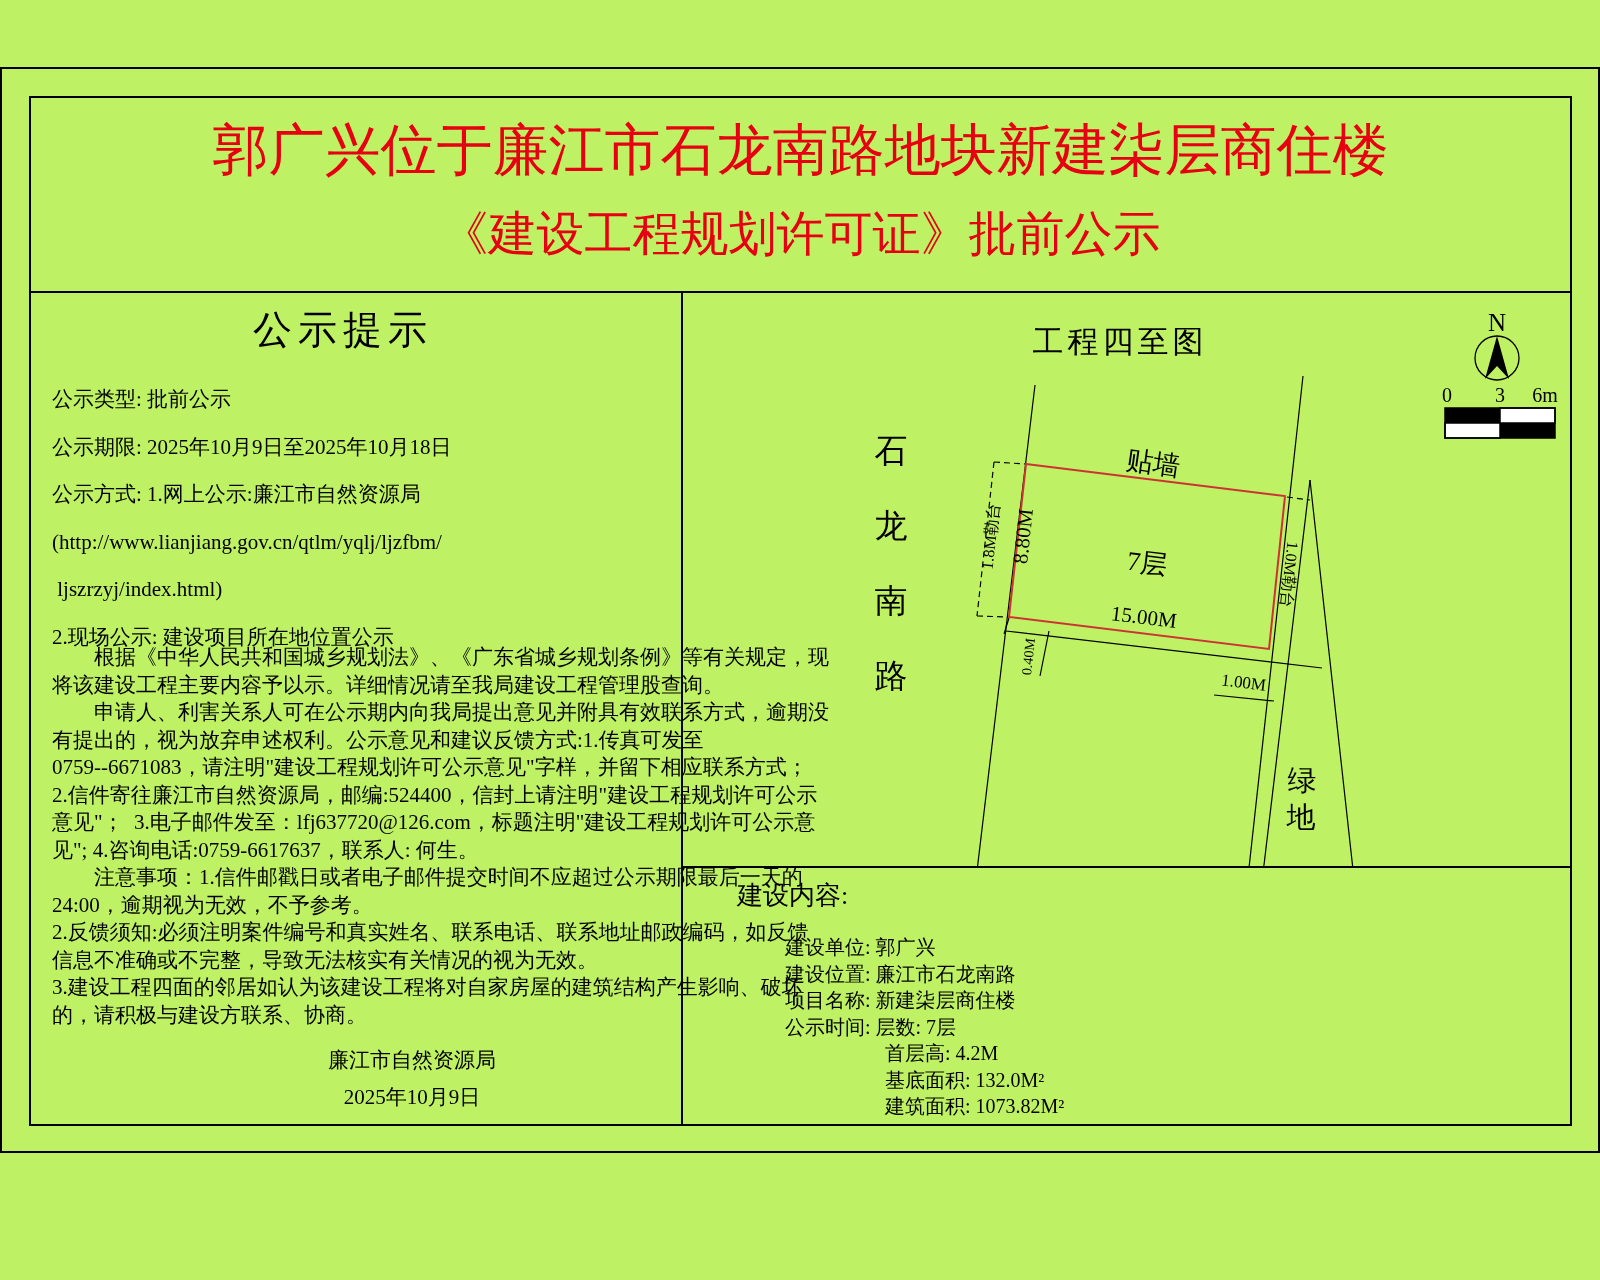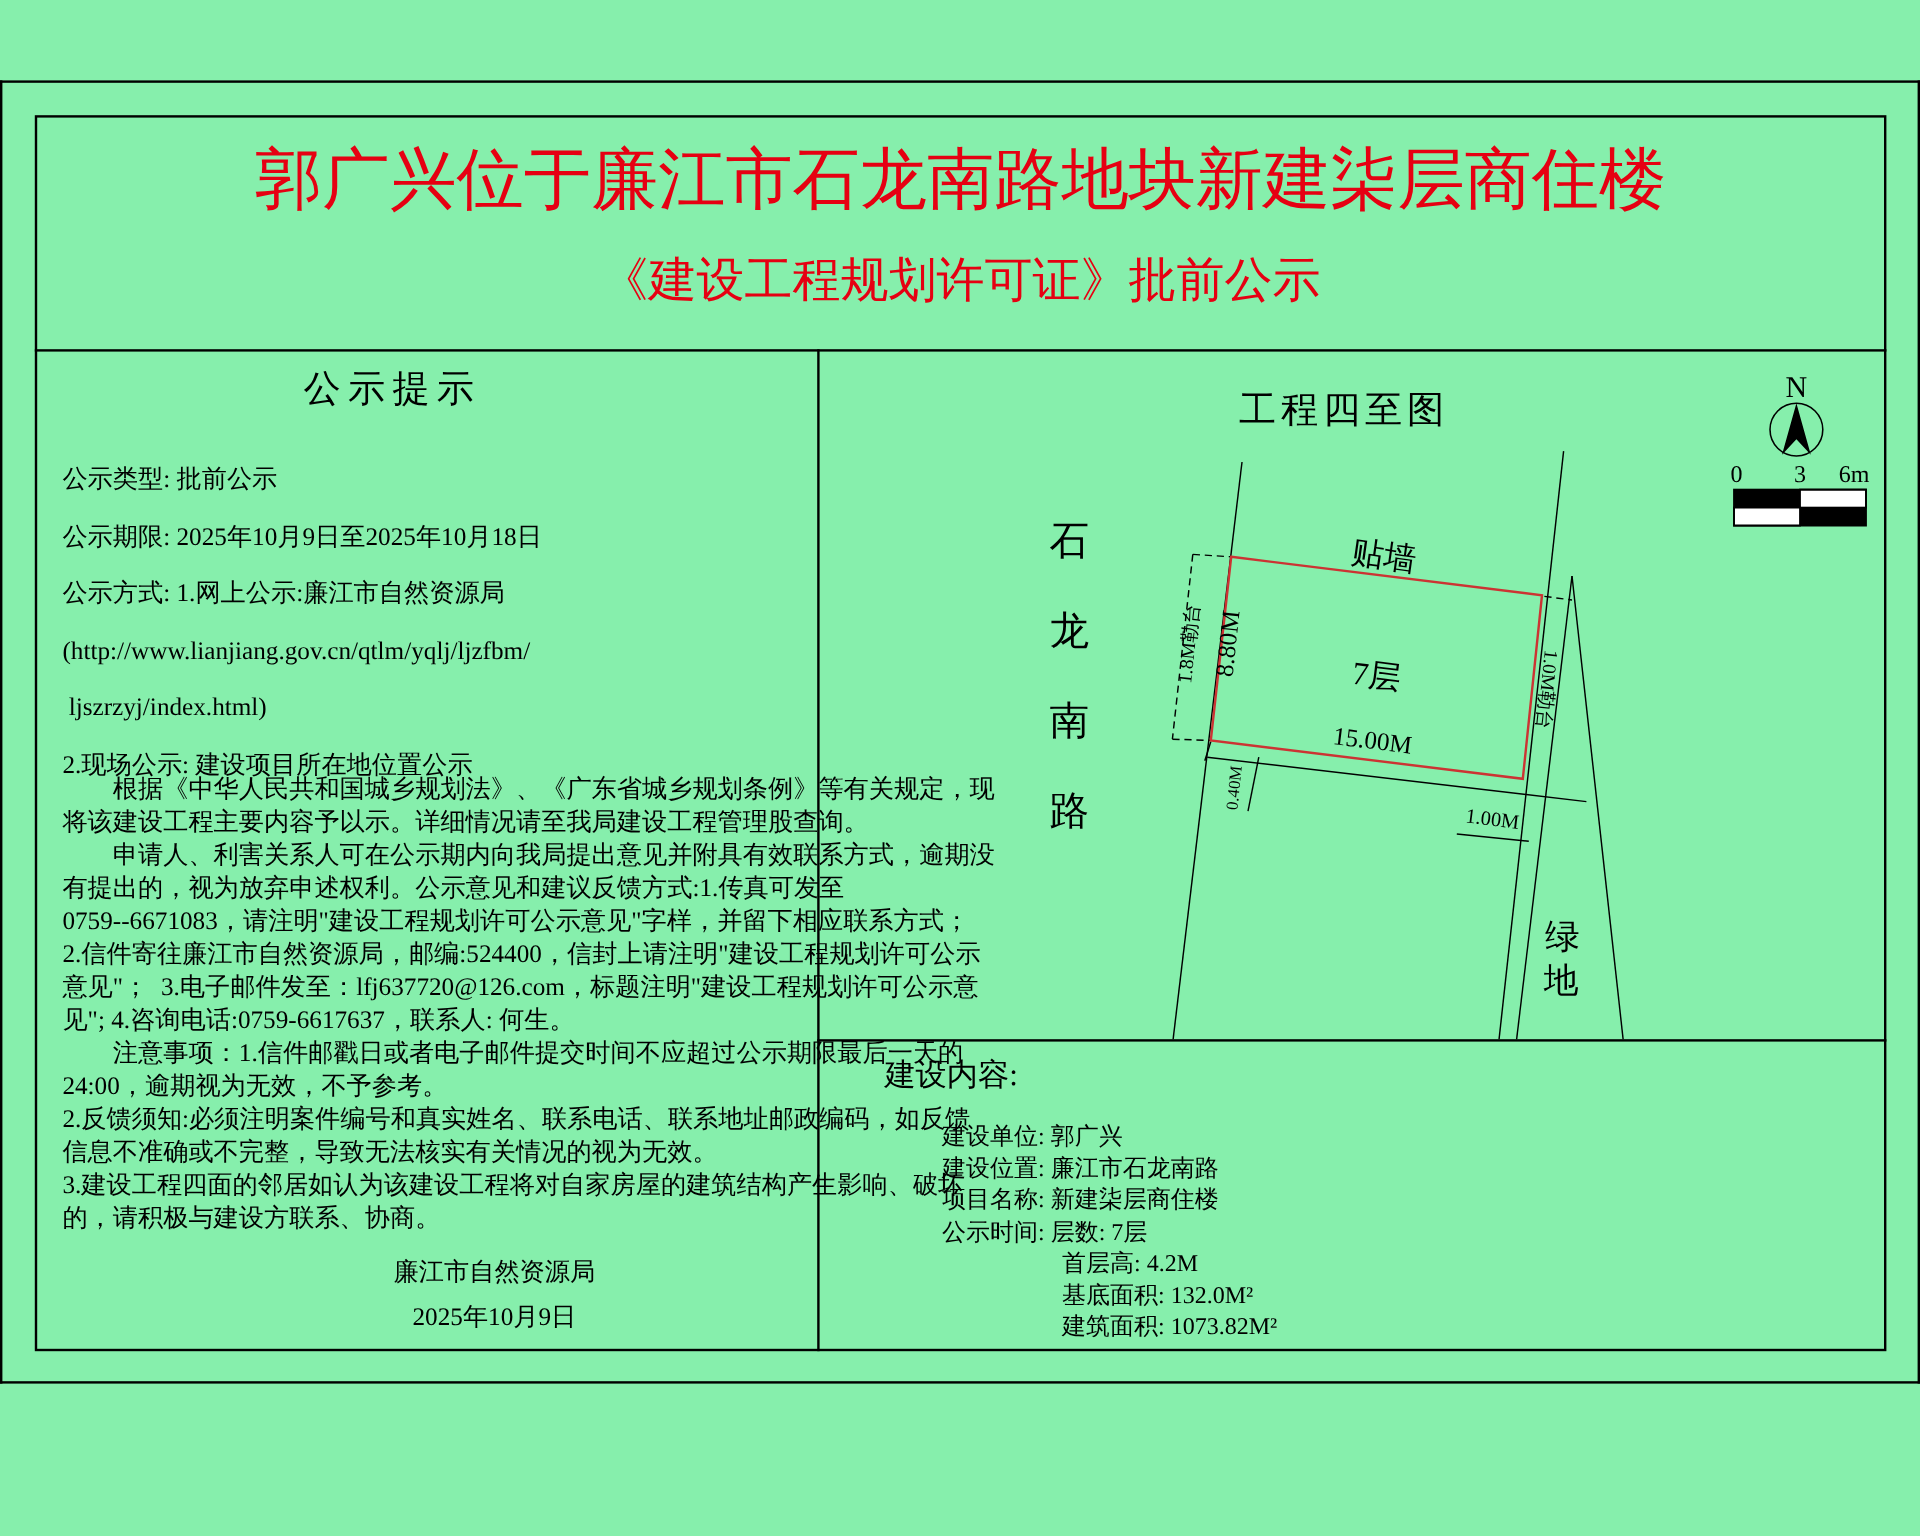--- a/index.html
+++ b/index.html
@@ -1,35 +1,35 @@
 <!DOCTYPE html>
 <html><head>
 <meta charset="utf-8">
 <style>
   * { margin: 0; padding: 0; box-sizing: border-box; }
   html,body { background: #ffffff; }
   body { width: 1600px; height: 1280px; }
   .page {
     position: relative; width: 1600px; height: 1280px;
-    background: #86efac; color: #000;
+    background: #bef264; color: #000;
     font-family: "Liberation Serif", "DejaVu Serif", serif;
     overflow: hidden;
   }
   .hline, .vline { position: absolute; background: #000; }
   .frame {
     position: absolute; left: 29px; top: 96px; width: 1543px; height: 1030px;
     border: 2px solid #000;
   }
   .title-block {
     position: absolute; left: 31px; top: 100px; width: 1539px; height: 190px;
     text-align: center; color: #e60012;
   }
   .title-line1 { font-size: 56px; line-height: 84px; margin-top: 8px; white-space: nowrap; }
-  .title-line2 { font-size: 40px; line-height: 84px; white-space: nowrap; }
-  .notice-title { position: absolute; left: 253px; top: 303px; font-size: 31px; letter-spacing: 6px; text-align: center; }
+  .title-line2 { font-size: 48px; line-height: 84px; white-space: nowrap; }
+  .notice-title { position: absolute; left: 253px; top: 303px; font-size: 39px; letter-spacing: 6px; text-align: center; }
   .map-svg { position: absolute; left: 682px; top: 292px; }
   .info-block { position: absolute; left: 52px; top: 366px; font-size: 21px; }
   .info-block div { line-height: 27.5px; white-space: pre; margin-top: 20px; }
   .body-block { position: absolute; left: 52px; top: 644px; width: 615px; font-size: 21px; }
   .body-block div { line-height: 27.5px; white-space: pre; }
   .sig-block { position: absolute; left: 247px; top: 1046px; width: 330px; text-align: center; font-size: 21px; }
   .sig-block .sig-date { margin-top: 9px; }
   .content-title { position: absolute; left: 737px; top: 878px; font-size: 26px; }
   .content-items { position: absolute; left: 785px; top: 934px; font-size: 20px; }
   .content-items div { line-height: 26.5px; white-space: pre; }

